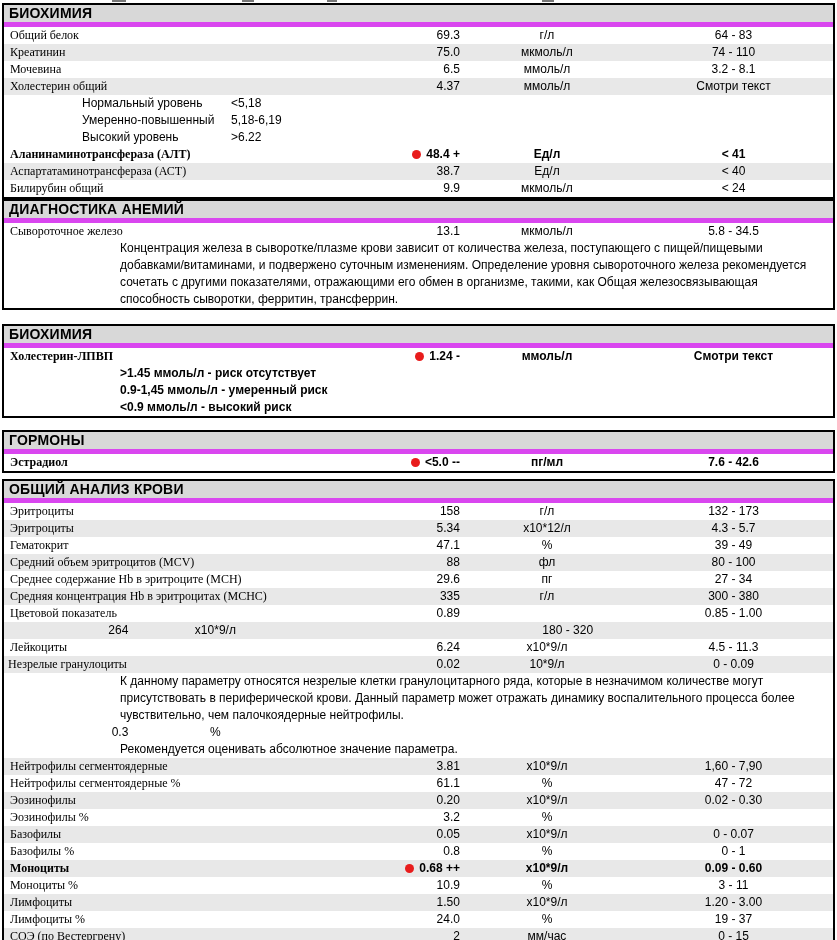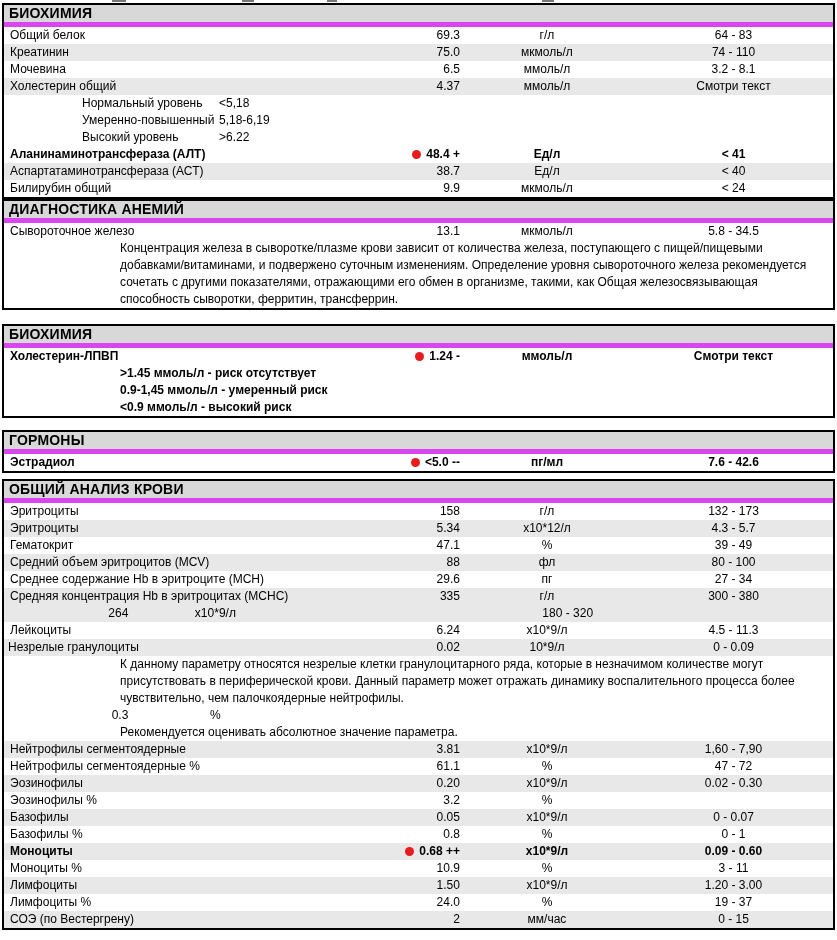--- a/index.html
+++ b/index.html
@@ -13,34 +13,34 @@
   .section{border:2px solid #000;background:#fff;}
   .sec-header{
     background:#d8d8d8;border-bottom:5px solid #d946ef;
     font-weight:bold;font-size:14px;line-height:16px;padding:0 5px 1px 5px;
     letter-spacing:0.2px;
   }
   .gap{background:#fff;}
   .prow{display:flex;height:17px;line-height:17px;font-size:12px;align-items:center;}
   .prow.shade{background:#e8e8e8;}
   .prow.bold{font-weight:bold;}
-  .cell-label{width:40%;padding-left:6px;box-sizing:border-box;white-space:nowrap;overflow:hidden;}
+  .cell-label{width:40%;padding-left:6px;box-sizing:border-box;white-space:nowrap;overflow:hidden;font-family:Liberation Serif, serif;}
   .cell-label.indent{padding-left:4px;}
   .cell-value{width:15%;text-align:right;white-space:nowrap;}
   .cell-unit{width:21%;text-align:center;white-space:nowrap;}
   .cell-range{flex:1;text-align:center;white-space:nowrap;}
   .dot{
     display:inline-block;width:9px;height:9px;border-radius:50%;
     margin-right:5px;vertical-align:-1px;
   }
   .comment-line{height:17px;line-height:17px;font-size:12px;padding-left:116px;white-space:nowrap;}
   .comment-line.bold{font-weight:bold;}
   .note2{display:flex;height:17px;line-height:17px;font-size:12px;}
   .note2 .c1{margin-left:78px;width:137px;white-space:nowrap;}
-  .note2 .c2{white-space:nowrap;}
+  .note2 .c2{white-space:nowrap;margin-left:12px;}
 </style>
 </head>
 <body>
 
 <div id="top-sliver">
   <div class="edge-mark" style="left:110px;width:14px;"></div>
   <div class="edge-mark" style="left:240px;width:12px;"></div>
   <div class="edge-mark" style="left:325px;width:10px;"></div>
   <div class="edge-mark" style="left:540px;width:12px;"></div>
 </div>
@@ -171,20 +171,26 @@
         <div class="cell-value"><span>29.6</span></div>
         <div class="cell-unit">пг</div>
         <div class="cell-range">27 - 34</div>
       </div>
       <div class="prow shade">
         <div class="cell-label">Средняя концентрация Hb в эритроцитах (MCHC)</div>
         <div class="cell-value"><span>335</span></div>
         <div class="cell-unit">г/л</div>
         <div class="cell-range">300 - 380</div>
       </div>
+      <div class="prow">
+        <div class="cell-label">Цветовой показатель</div>
+        <div class="cell-value"><span>0.89</span></div>
+        <div class="cell-unit"></div>
+        <div class="cell-range">0.85 - 1.00</div>
+      </div>
       <div class="prow shade">
         <div class="cell-value"><span>264</span></div>
         <div class="cell-unit">x10*9/л</div>
         <div class="cell-range">180 - 320</div>
       </div>
       <div class="prow">
         <div class="cell-label">Лейкоциты</div>
         <div class="cell-value"><span>6.24</span></div>
         <div class="cell-unit">x10*9/л</div>
         <div class="cell-range">4.5 - 11.3</div>

